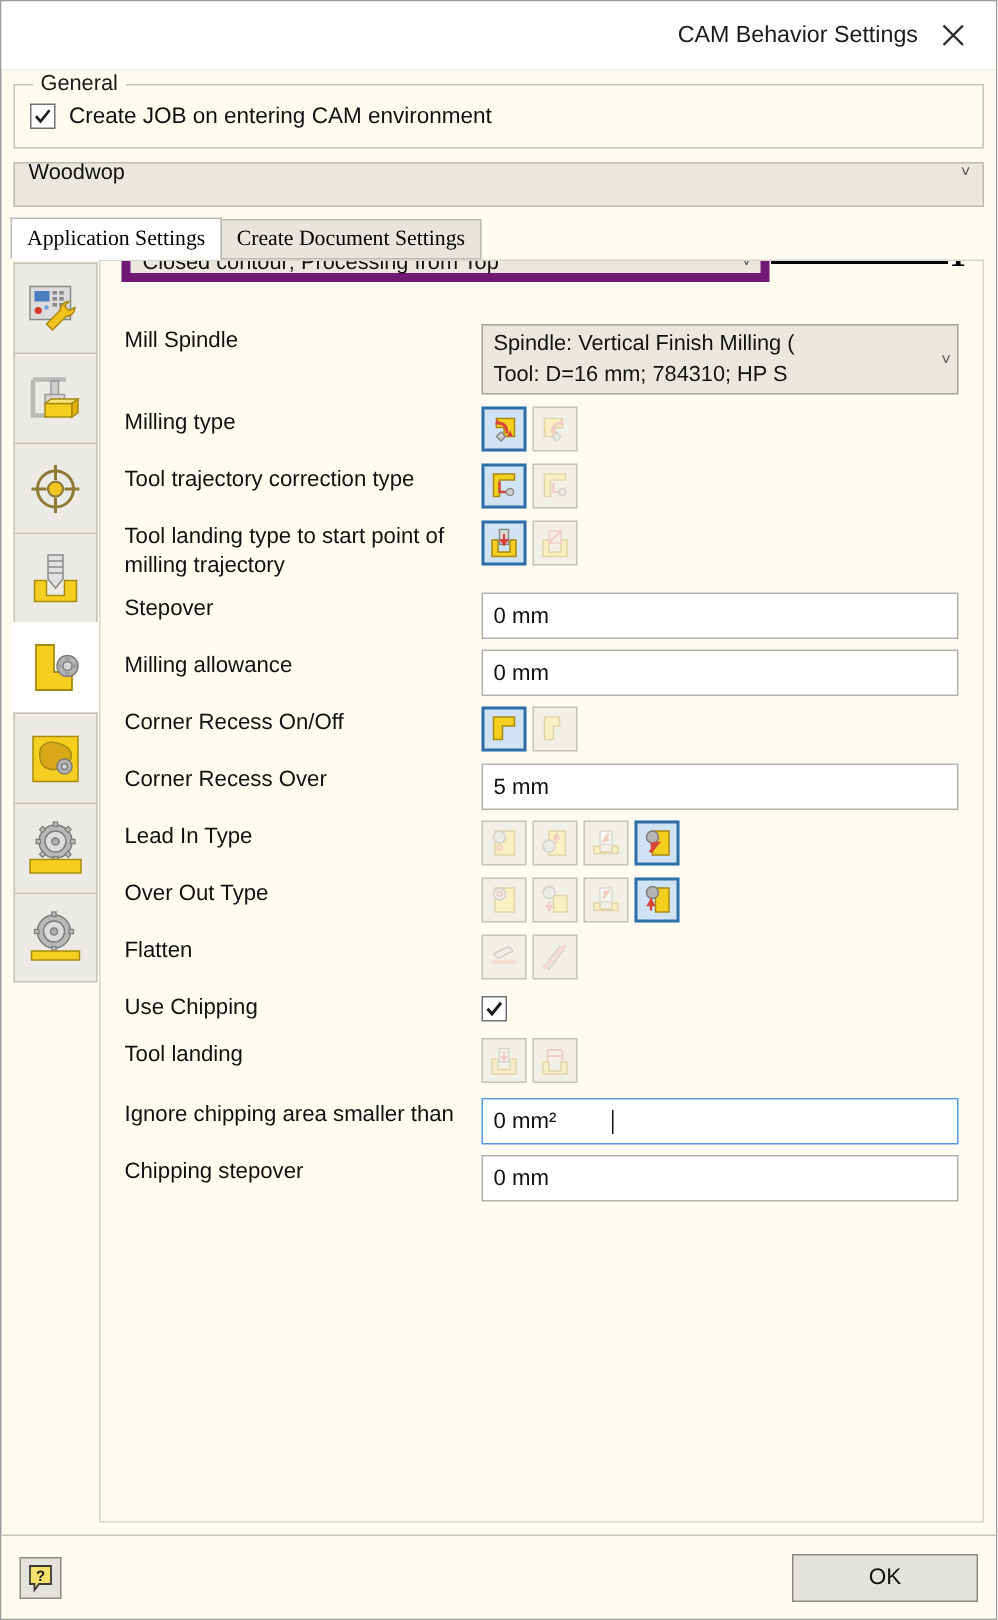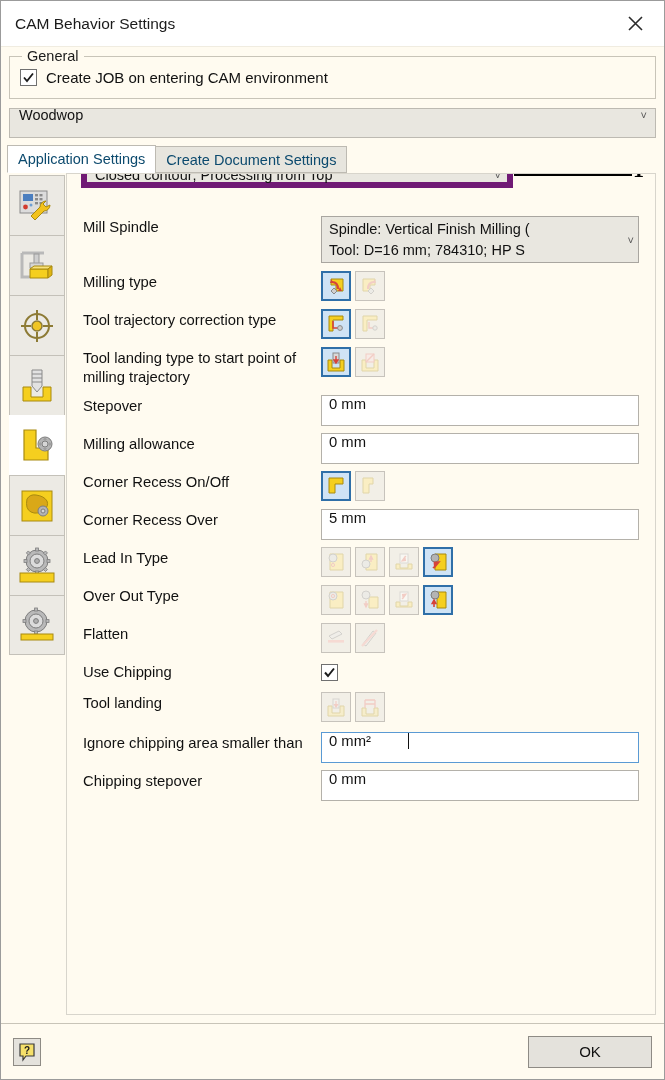--- a/index.html
+++ b/index.html
@@ -18,20 +18,21 @@
     display: flex; flex-direction: column;
   }
 
   
   .titlebar {
     height: 46px; min-height: 46px;
     background: #ffffff;
     display: flex; align-items: center;
     padding: 0 6px 0 14px;
     border-bottom: 1px solid #f0ece0;
+    text-align: right;
   }
   .titlebar .title {
     font-size: 15.5px; color: #1b1b1b; flex: 1;
   }
   .closebtn {
     width: 46px; height: 40px;
     display: flex; align-items: center; justify-content: center;
     cursor: pointer;
   }
   .closebtn svg { display: block; }
@@ -79,25 +80,26 @@
   .tabstrip {
     margin: 7px 0 0 6px;
     height: 28px;
     display: flex; align-items: flex-end;
     position: relative; z-index: 3;
   }
   .tab {
     height: 27px;
     padding: 0 10px;
     display: flex; align-items: center;
-    font-size: 14.5px; color: #0c4a6e;
+    font-size: 14.5px; color: #000000;
     border: 1px solid #bdbab2;
     background: #e7e5de;
     margin-right: -1px;
     cursor: pointer;
+    font-family: Liberation Serif, serif;
   }
   .tab.active {
     background: #ffffff;
     border-bottom-color: #ffffff;
     height: 28px;
   }
 
   
   .bodyarea {
     flex: 1;
@@ -175,21 +177,21 @@
     font-size: 14.8px; color: #111;
     line-height: 19px;
     padding-top: 2px;
   }
   .row .rctl { flex: 1; }
 
   .textfield {
     height: 31px;
     background: #ffffff;
     border: 1px solid #b4b1aa;
-    display: flex; align-items: flex-start;
+    display: flex; align-items: center;
     padding: 0 7px;
     font-size: 14.8px; color: #111;
     cursor: text;
   }
   .textfield.focused { border: 1px solid #5a9ad4; gap: 36px; }
   .textfield .caret {
     display: inline-block; width: 1px; height: 16px;
     background: #111; margin-left: 1px;
   }
 

